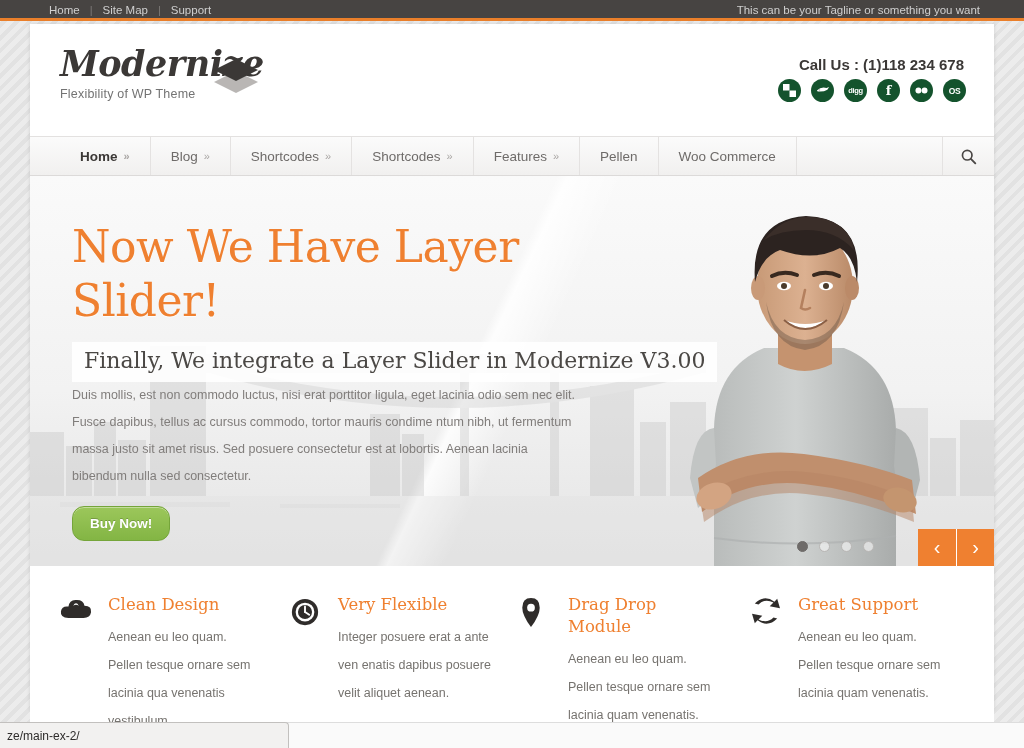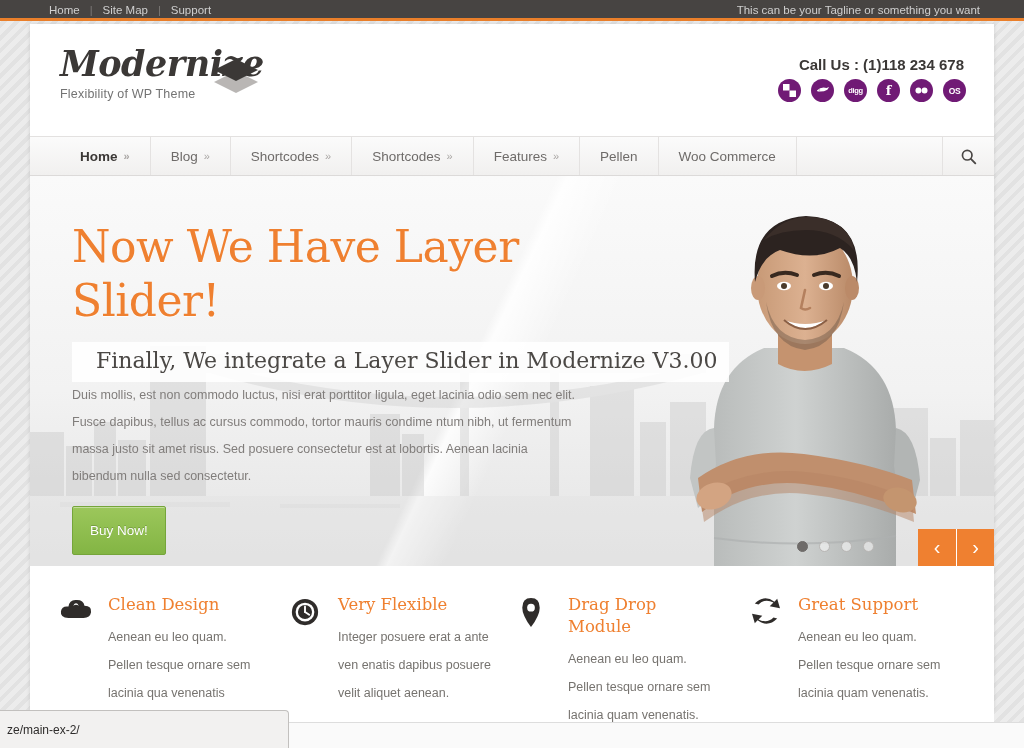--- a/index.html
+++ b/index.html
@@ -66,21 +66,21 @@
   .callus {
     position: absolute; right: 30px; top: 32px;
     font-size: 15px; font-weight: bold; color: #3b3836; white-space: nowrap;
   }
   .socials {
     position: absolute; right: 28px; top: 55px;
     display: flex; gap: 10px;
   }
   .soc {
     width: 23px; height: 23px; border-radius: 50%;
-    background: #701a75; display: flex; align-items: center; justify-content: center;
+    background: #14532d; display: flex; align-items: center; justify-content: center;
     color: #fff; font-size: 9px; font-weight: bold; cursor: pointer;
   }
 
   
   .navbar {
     position: relative; height: 40px;
     background: linear-gradient(#fbfbfb, #f1f0ef);
     border-top: 1px solid #e3e1e0;
     border-bottom: 1px solid #dcdad9;
     display: flex; align-items: stretch;
@@ -115,32 +115,32 @@
   .skyline { position: absolute; left: 0; bottom: 0; width: 100%; height: 230px; opacity: .30; }
   .hero-content { position: absolute; left: 42px; top: 44px; width: 560px; z-index: 4; }
   .hero-title {
     font-family: "DejaVu Serif", serif;
     font-size: 44px; color: #ef8030; line-height: 54px; letter-spacing: -0.5px;
     text-shadow: 0 1px 0 rgba(255,255,255,.7);
   }
   .hero-sub-wrap { display: inline-block; background: rgba(255,255,255,0.88); padding: 5px 12px 7px 12px; margin-top: 14px; }
   .hero-sub {
     font-family: "DejaVu Serif", serif;
-    font-size: 22px; color: #4b4845; line-height: 28px; white-space: nowrap; margin-left: 12px;
+    font-size: 22px; color: #4b4845; line-height: 28px; white-space: nowrap;
   }
   .hero-para {
     width: 510px;
     font-size: 12.5px; color: #807d7b; line-height: 27px;
   }
   .buy-btn {
     display: inline-block; margin-top: 16px;
     background: linear-gradient(#9cc75b, #83b544);
-    border: 1px solid #75a53a; border-radius: 2px;
-    color: #fff; font-size: 13.5px; font-weight: normal;
-    padding: 16px 17px; cursor: pointer;
+    border: 1px solid #75a53a; border-radius: 12px;
+    color: #fff; font-size: 13.5px; font-weight: bold;
+    padding: 9px 17px; cursor: pointer;
     text-shadow: 0 -1px 0 rgba(0,0,0,.2);
     box-shadow: inset 0 1px 0 rgba(255,255,255,.4);
   }
   
   .hero-photo { position: absolute; right: 40px; bottom: 0; width: 300px; height: 388px; z-index: 3; }
 
   .slider-dots {
     position: absolute; right: 120px; bottom: 14px; display: flex; gap: 11px; z-index: 6;
   }
   .dot {
@@ -164,21 +164,21 @@
   .feature { width: 232px; display: flex; gap: 14px; padding-right: 10px; }
   .feat-icon { width: 34px; flex: 0 0 34px; padding-top: 3px; }
   .feat-title {
     font-family: "DejaVu Serif", serif;
     font-size: 16.5px; color: #ef8030; line-height: 22px; margin-bottom: 7px;
   }
   .feat-text { font-size: 12.5px; color: #76736f; line-height: 28px; }
 
   
   .status-bar {
-    position: absolute; left: -1px; bottom: 0px; height: 38px;
+    position: absolute; left: -1px; bottom: 0px; height: 26px;
     min-width: 290px;
     background: #f2f1f0;
     border: 1px solid #c2c0be; border-left: none; border-bottom: none;
     border-top-right-radius: 4px;
     display: flex; align-items: center; padding: 0 8px;
     font-family: "Liberation Sans", sans-serif;
     font-size: 12px; color: #2e2c2b; z-index: 30;
   }
   .bottom-strip {
     position: absolute; left: 0; bottom: 0; width: 1024px; height: 26px;

